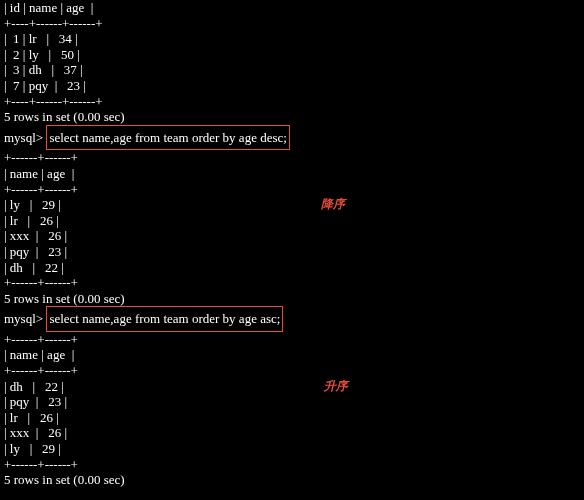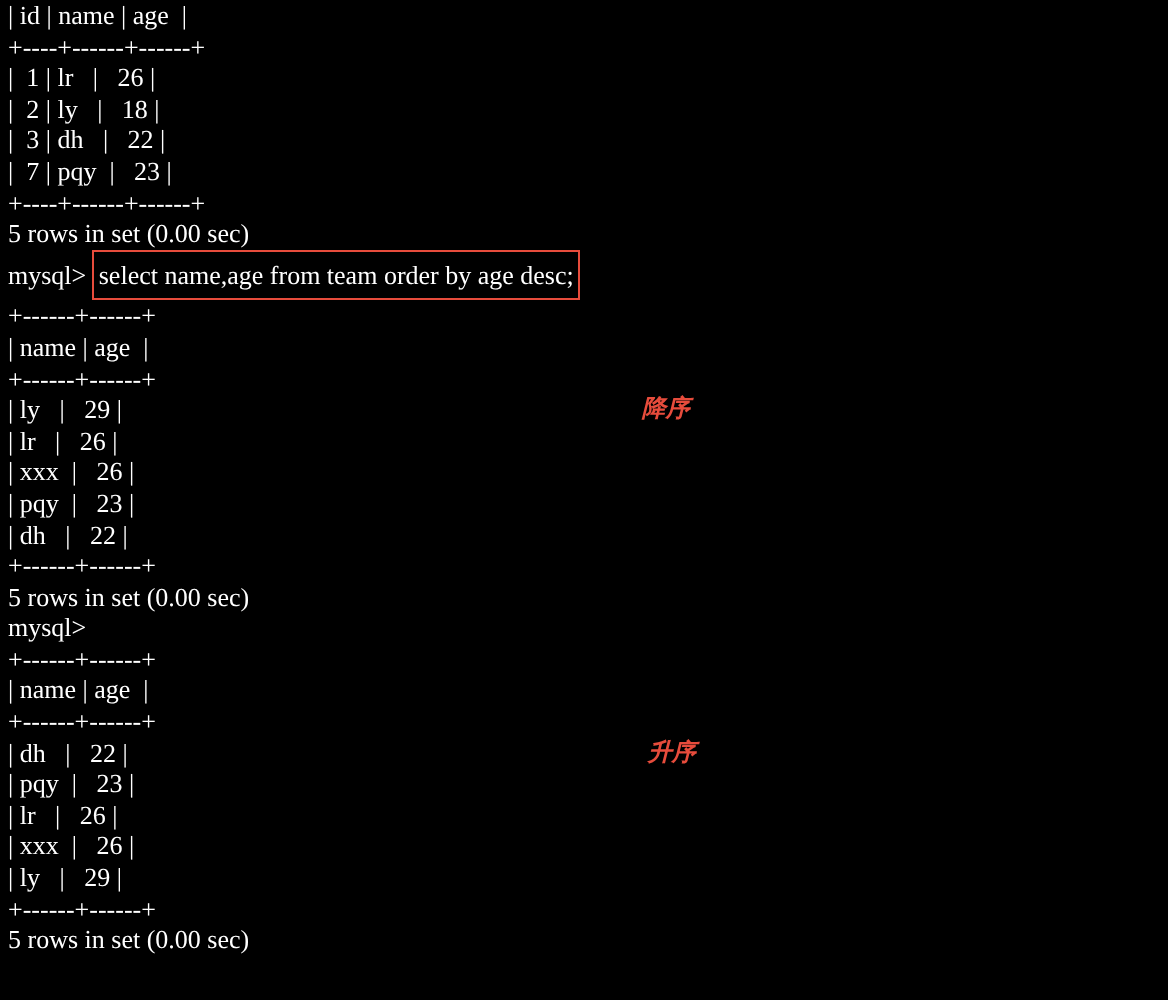--- a/index.html
+++ b/index.html
@@ -45,23 +45,23 @@
       margin-left: 260px;
       font-style: italic;
     }
   </style>
 </head>
 <body>
 
 <div class="terminal">
 <pre>| id | name | age  |</pre>
 <pre>+----+------+------+</pre>
-<pre>|  1 | lr   |   26 |</pre>
-<pre>|  2 | ly   |   18 |</pre>
-<pre>|  3 | dh   |   22 |</pre>
+<pre>|  1 | lr   |   34 |</pre>
+<pre>|  2 | ly   |   50 |</pre>
+<pre>|  3 | dh   |   37 |</pre>
 <pre>|  7 | pqy  |   23 |</pre>
 <pre>+----+------+------+</pre>
 <pre>5 rows in set (0.00 sec)</pre>
 <pre></pre>
 <div class="prompt-line">
   <pre>mysql&gt; </pre>
       <pre class="sql-highlight">select name,age from team order by age desc;</pre>
 </div>
 <pre>+------+------+</pre>
 <pre>| name | age  |</pre>
@@ -72,20 +72,21 @@
 </div>
 <pre>| lr   |   26 |</pre>
 <pre>| xxx  |   26 |</pre>
 <pre>| pqy  |   23 |</pre>
 <pre>| dh   |   22 |</pre>
 <pre>+------+------+</pre>
 <pre>5 rows in set (0.00 sec)</pre>
 <pre></pre>
 <div class="prompt-line">
   <pre>mysql&gt; </pre>
+      <pre class="sql-highlight">select name,age from team order by age asc;</pre>
 </div>
 <pre>+------+------+</pre>
 <pre>| name | age  |</pre>
 <pre>+------+------+</pre>
 <div class="row-line">
   <pre>| dh   |   22 |</pre>
   <span class="annotation annotation-col">升序</span>
 </div>
 <pre>| pqy  |   23 |</pre>
 <pre>| lr   |   26 |</pre>

